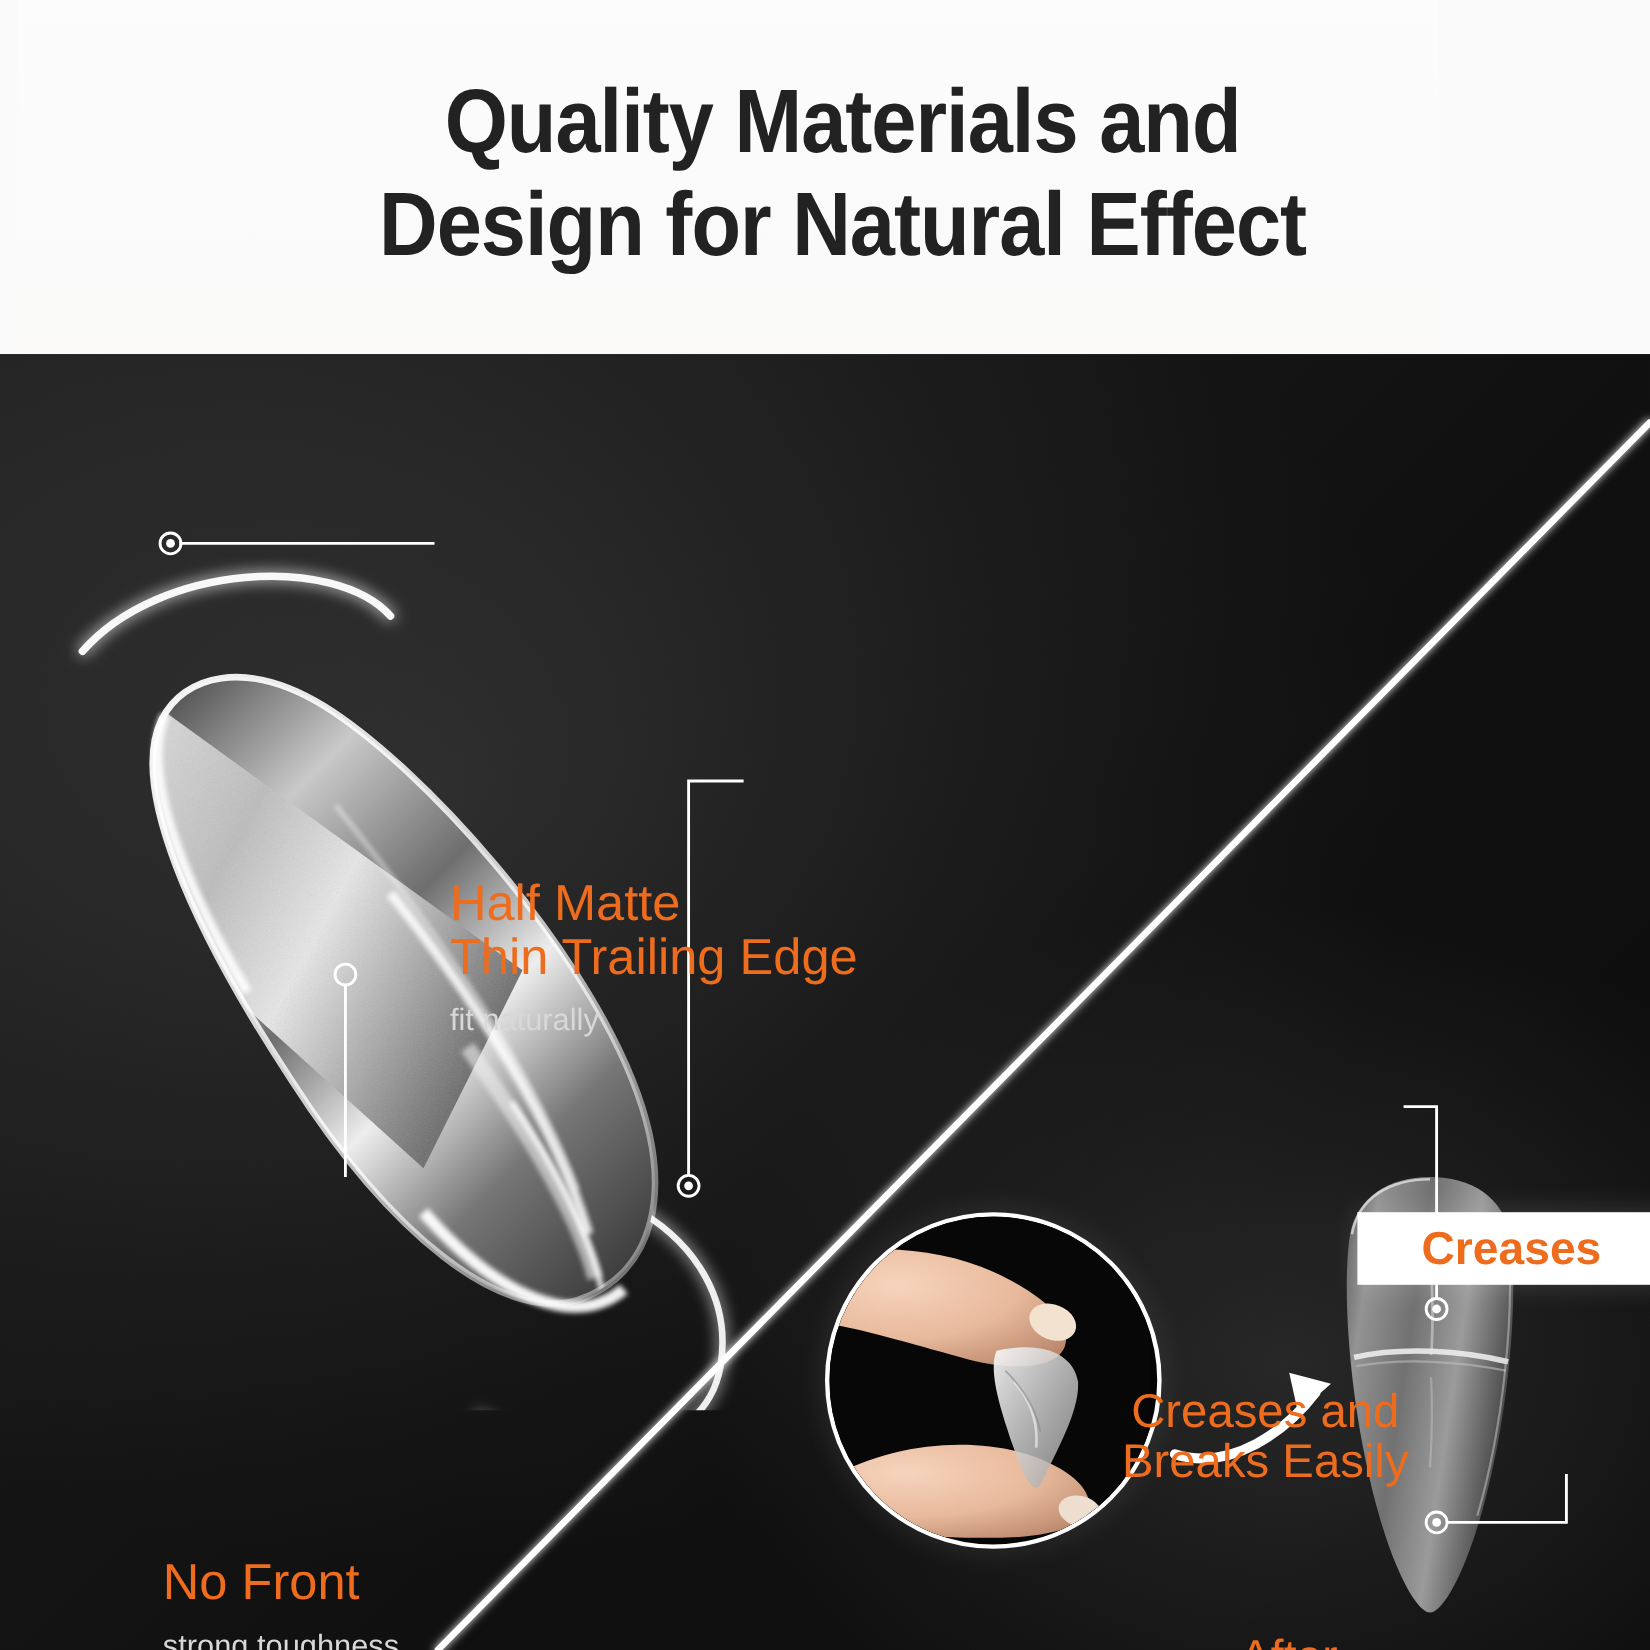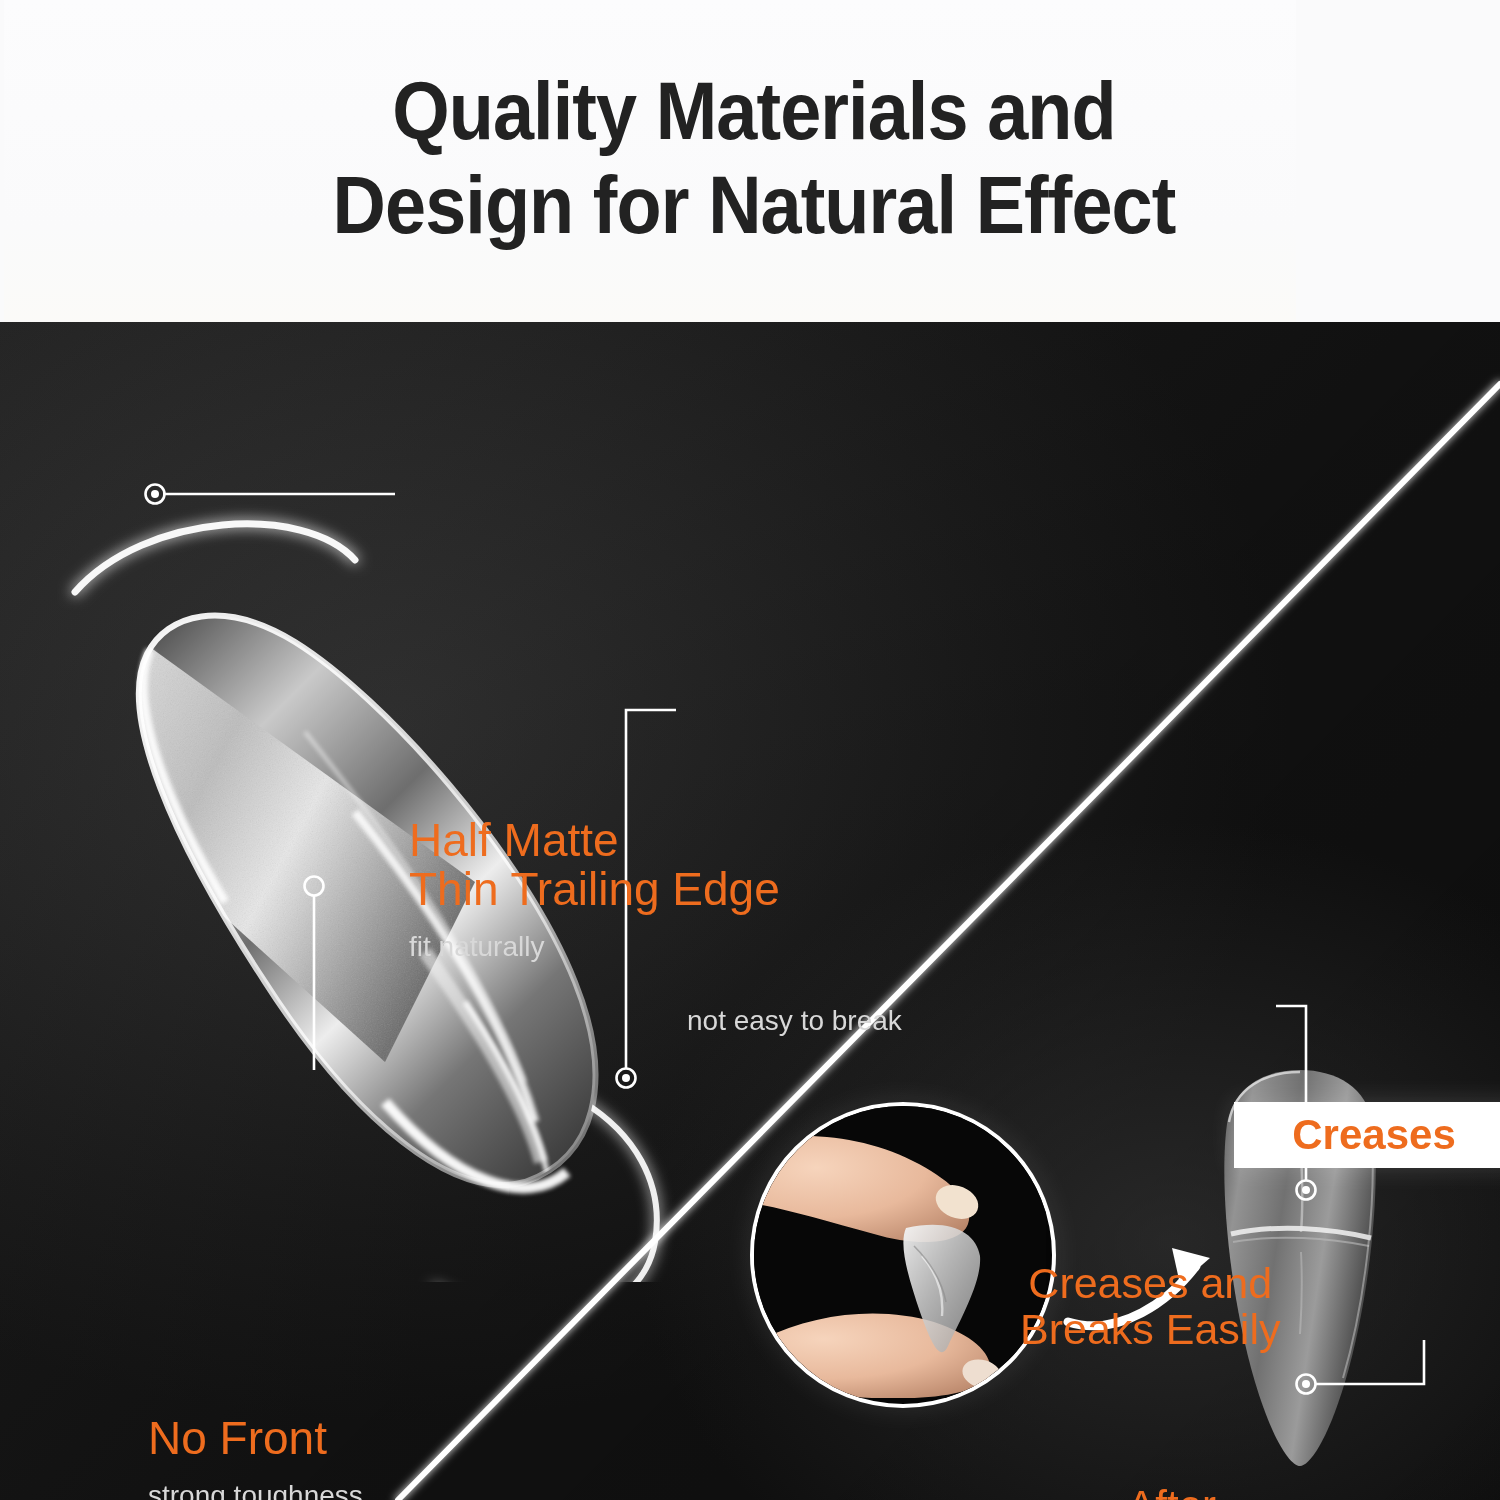--- a/index.html
+++ b/index.html
@@ -12,21 +12,21 @@
     width: 1500px;
     height: 1500px;
     overflow: hidden;
     font-family: "Liberation Sans", sans-serif;
     background: #fafafb;
   }
 
   
   #header {
     position: absolute;
-    left: 4px; top: 0;
+    left: 16px; top: 0;
     width: 1292px;
     height: 322px;
     background: linear-gradient(180deg, #fcfcfd 0%, #fafafb 70%, #fbfaf8 100%);
   }
   #header-title {
     position: absolute;
     left: 0;
     top: 64px;
     width: 1500px;
     text-align: center;
@@ -92,21 +92,21 @@
   }
   .co-sub {
     color: #d8d8d8;
     font-size: 28px;
     line-height: 1.1;
     margin-top: 18px;
     white-space: pre-line;
     font-family: "Liberation Sans", sans-serif;
   }
 
-  #co-halfmatte { left: 409px; top: 474px; margin-top: 20px; }
+  #co-halfmatte { left: 409px; top: 474px; }
   #co-thickened { left: 687px; top: 666px; }
   #co-nocrease  { left: 148px; top: 1092px; }
   #co-creases   { left: 1004px; top: 938px; text-align: center; margin-left: 16px; }
   #co-afterbend { left: 1092px; top: 1161px; text-align: right; width: 124px; }
   #co-creases .co-title { font-size: 43px; line-height: 1.08; }
   #co-afterbend .co-title { font-size: 42px; line-height: 1.08; }
 
   
   #leaders {
     position: absolute;
@@ -358,21 +358,20 @@
       </g>
     </svg>
 
     <div class="callout" id="co-halfmatte">
       <div class="co-title">Half Matte
 Thin Trailing Edge</div>
       <div class="co-sub">fit naturally</div>
     </div>
 
     <div class="callout" id="co-thickened">
-      <div class="co-sub">not easy to break</div>
     </div>
 
     <div class="callout" id="co-nocrease">
       <div class="co-title">No Front</div>
       <div class="co-sub">strong toughness</div>
     </div>
 
     <div class="callout" id="co-creases">
       <div class="co-title">Creases and
 Breaks Easily</div>

